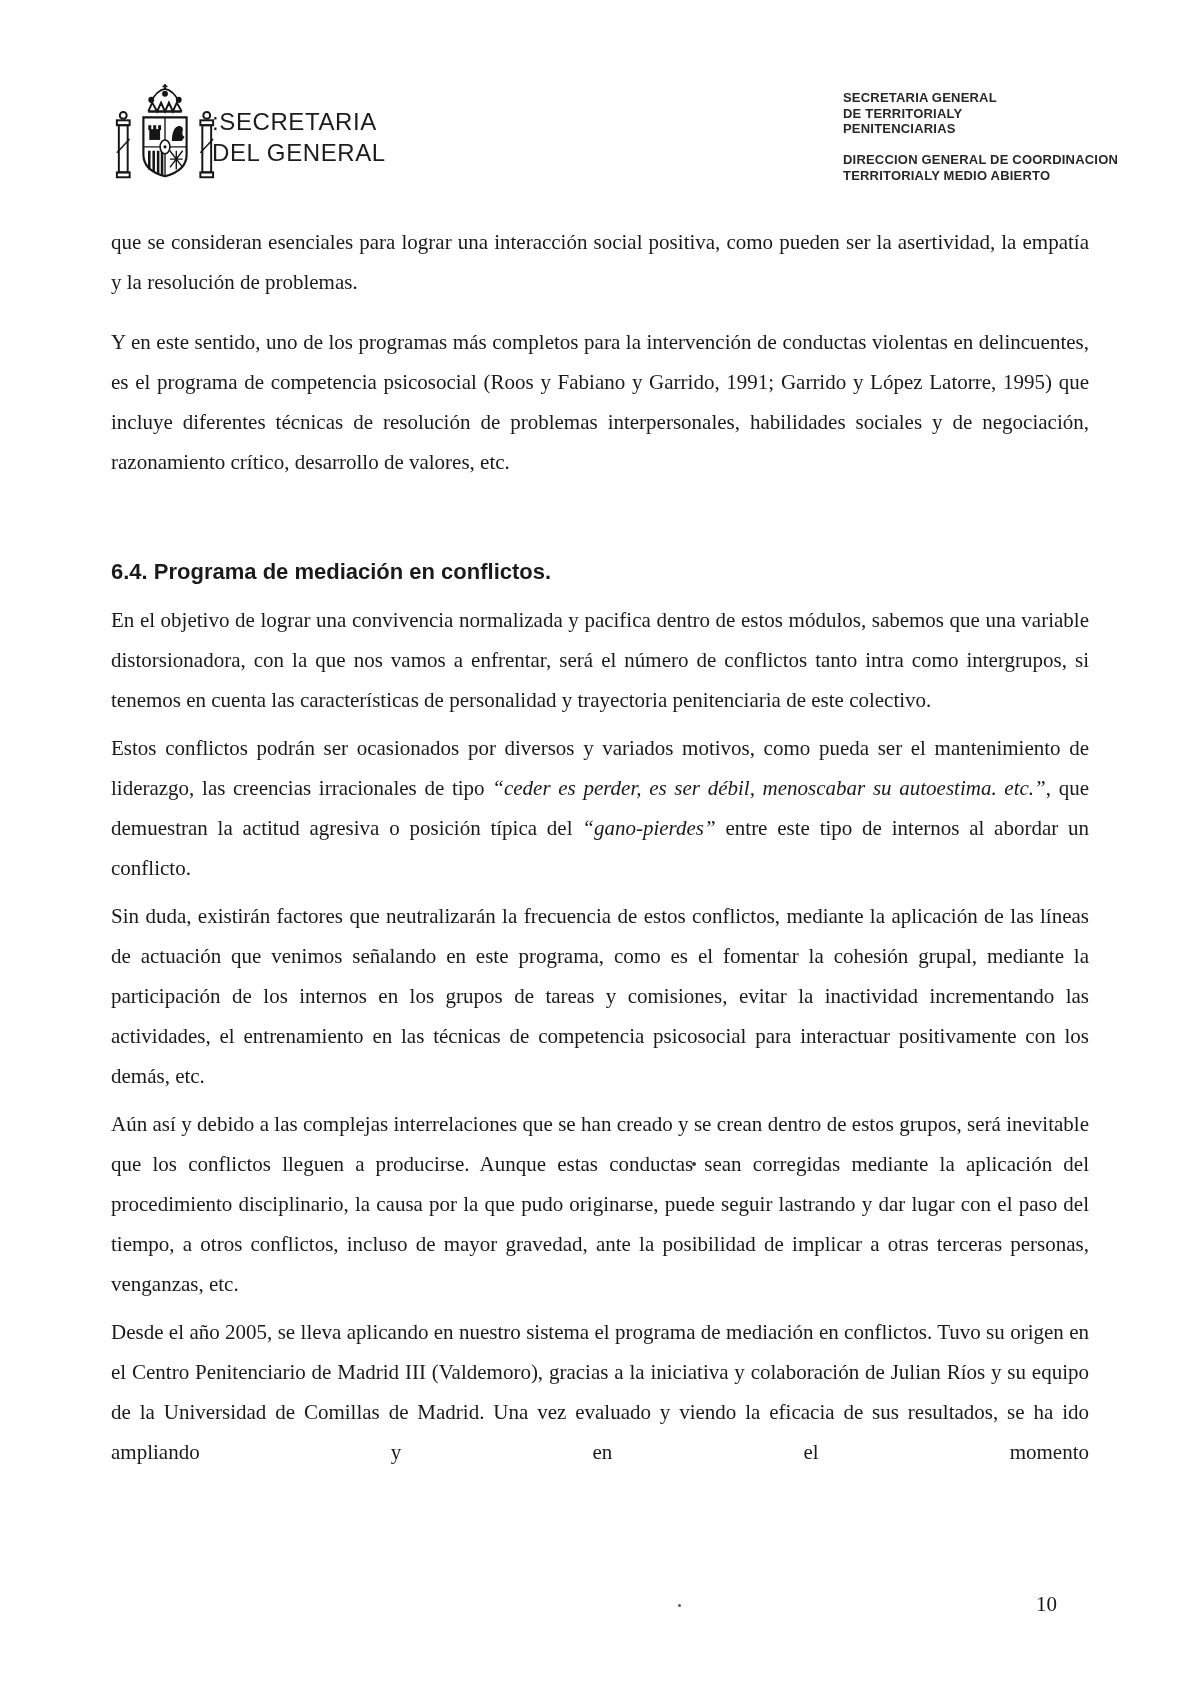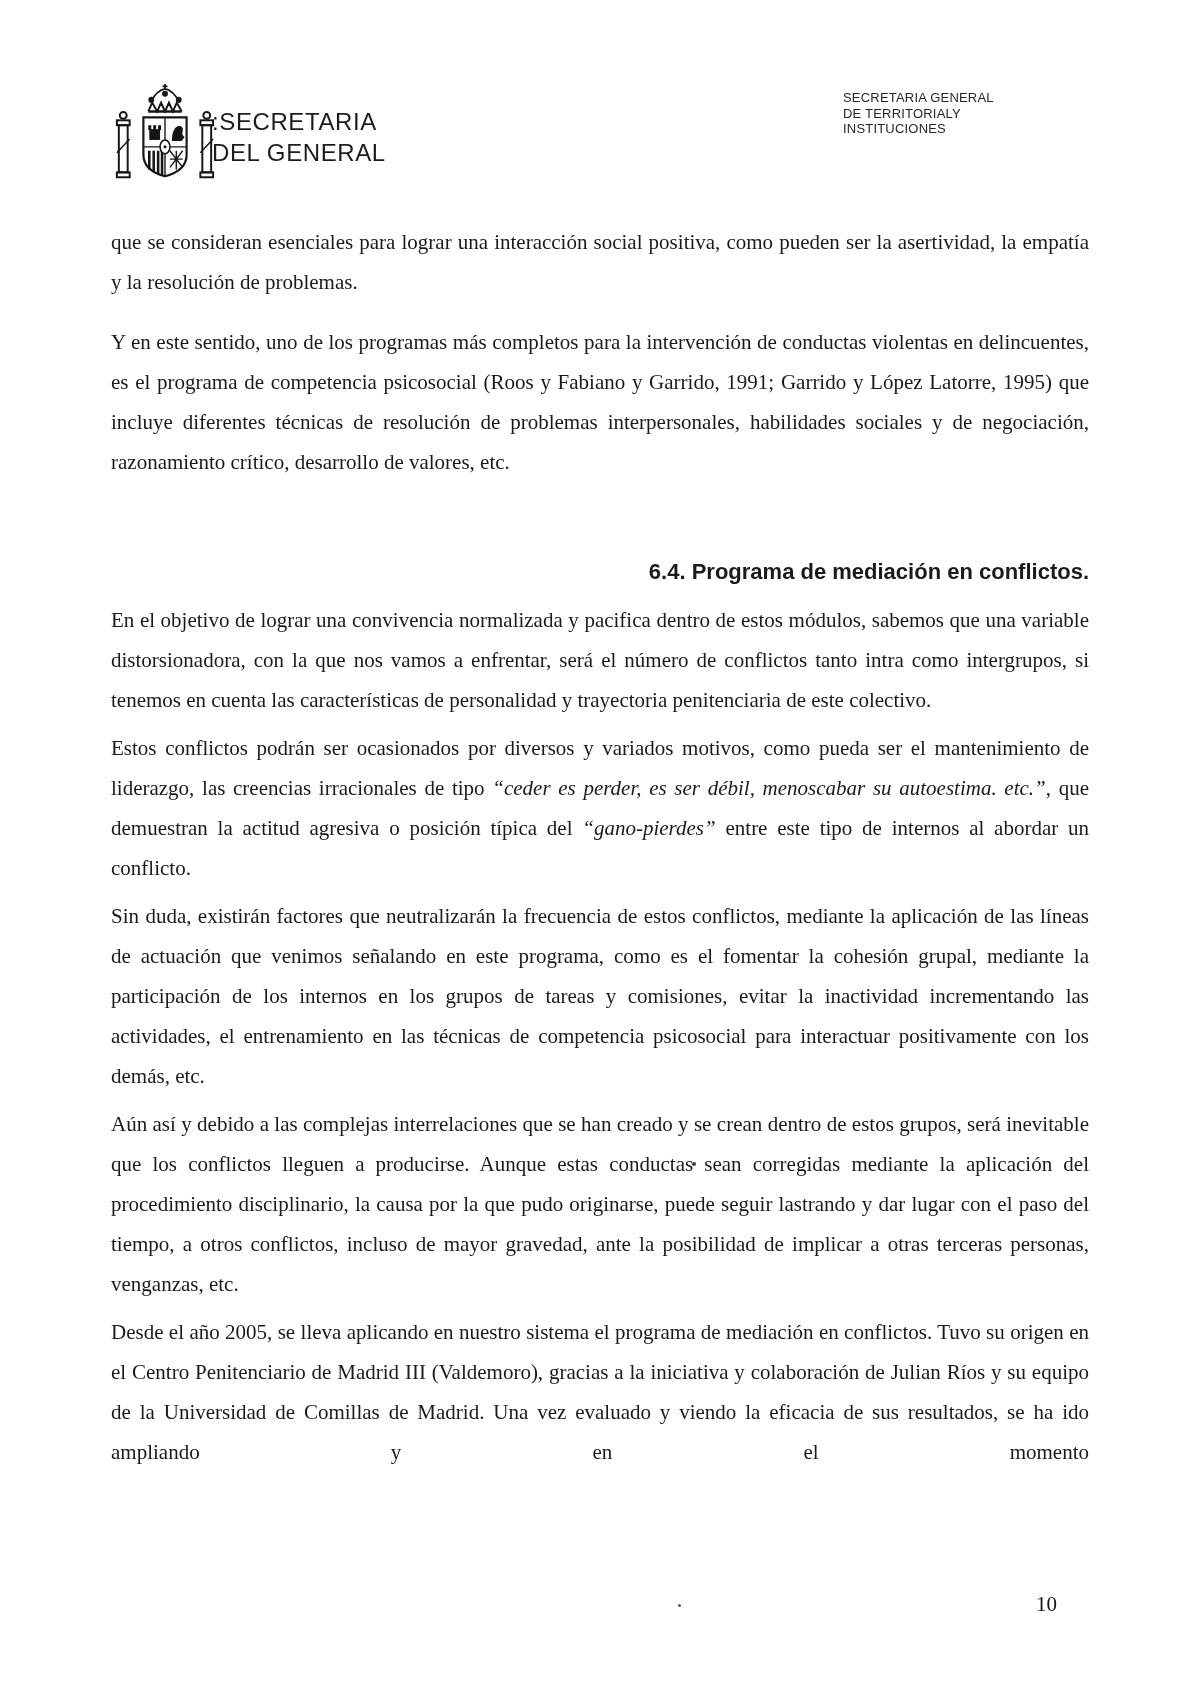--- a/index.html
+++ b/index.html
@@ -14,36 +14,36 @@
   }
   
   .coat{position:absolute;left:114px;top:82px;width:102px;height:110px;}
   .ministry{
     position:absolute;left:212px;top:106px;
     font-size:24px;line-height:31px;letter-spacing:0.6px;
     color:#1c1c1c;white-space:nowrap;
   }
   .hdr-right{
     position:absolute;left:843px;
-    font-size:13px;font-weight:400;line-height:15.5px;
+    font-size:13px;font-weight:700;line-height:15.5px;
     letter-spacing:0.2px;color:#272727;white-space:nowrap;
   }
   .hdr-right.block1{top:90px;}
   .hdr-right.block2{top:152px;}
   
   .doc-body{
     position:absolute;left:111px;top:222px;width:978px;
     font-size:21px;line-height:40px;
     text-align:justify;
   }
   .doc-body p{margin:0 0 8px 0;font-family:Liberation Serif, serif;}
   .doc-body p.gap-after{margin-bottom:20px;}
   .doc-body h2{
     font-size:22px;line-height:40px;font-weight:700;
-    margin:70px 0 8px 0;text-align:right;
+    margin:70px 0 8px 0;text-align:left;
   }
   .doc-body em{font-style:italic;}
   .force-justify{text-align-last:justify;}
   
   .dot{position:absolute;background:#3a3a3a;border-radius:50%;}
   .dot1{left:692px;top:1162px;width:4px;height:4px;}
   .dot2{left:678px;top:1604px;width:3px;height:3px;background:#555;}
   .page-number{
     position:absolute;left:1036px;top:1592px;
     font-family:"Liberation Serif", serif;
@@ -103,23 +103,27 @@
   </div>
 
   <div class="ministry">
     <div>:SECRETARIA</div>
     <div>DEL GENERAL</div>
   </div>
 
   <div class="hdr-right block1">
     <div>SECRETARIA GENERAL</div>
     <div>DE TERRITORIALY</div>
-    <div>INSTITUCIONES</div>
+    <div>PENITENCIARIAS</div>
   </div>
 
+  <div class="hdr-right block2">
+    <div>DIRECCION GENERAL DE COORDINACION</div>
+    <div>TERRITORIALY MEDIO ABIERTO</div>
+  </div>
 
   <div class="doc-body">
     <p class="gap-after">que se consideran esenciales para lograr una interacción social positiva, como pueden ser la asertividad, la empatía y la resolución de problemas.</p>
     <p>Y en este sentido, uno de los programas más completos para la intervención de conductas violentas en delincuentes, es el programa de competencia psicosocial (Roos y Fabiano y Garrido, 1991; Garrido y López Latorre, 1995) que incluye diferentes técnicas de resolución de problemas interpersonales, habilidades sociales y de negociación, razonamiento crítico, desarrollo de valores, etc.</p>
 
     <h2>6.4. Programa de mediación en conflictos.</h2>
 
     <p>En el objetivo de lograr una convivencia normalizada y pacifica dentro de estos módulos, sabemos que una variable distorsionadora, con la que nos vamos a enfrentar, será el número de conflictos tanto intra como intergrupos, si tenemos en cuenta las características de personalidad y trayectoria penitenciaria de este colectivo.</p>
 
     <p><span>Estos conflictos podrán ser ocasionados por diversos y variados motivos, como pueda ser el mantenimiento de liderazgo, las creencias irracionales de tipo </span><em>“ceder es perder, es ser débil, menoscabar su autoestima. etc.”</em><span>, que demuestran la actitud agresiva o posición típica del </span><em>“gano-pierdes”</em><span> entre este tipo de internos al abordar un conflicto.</span></p>

